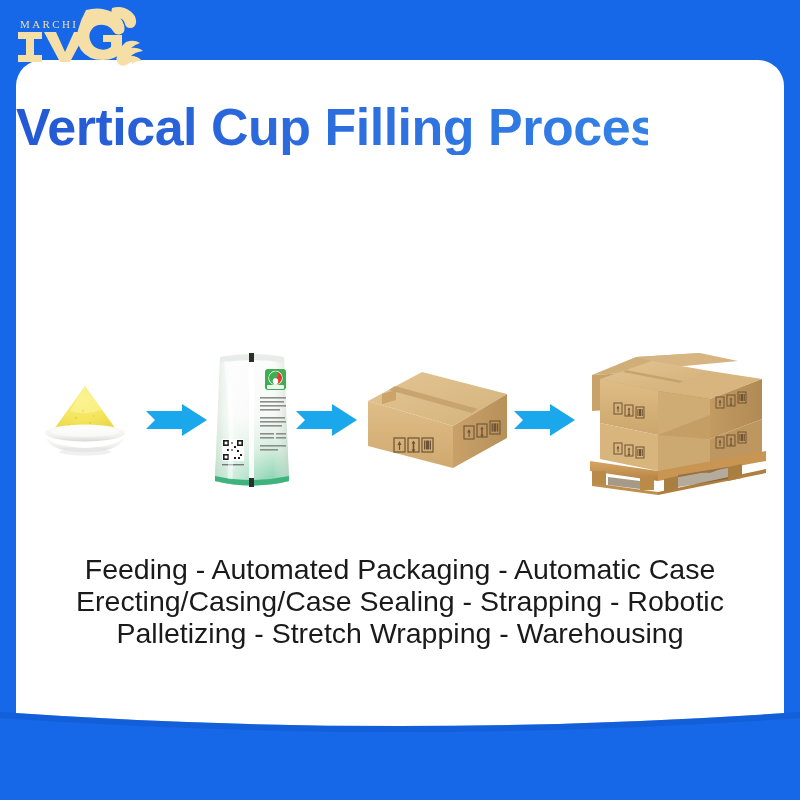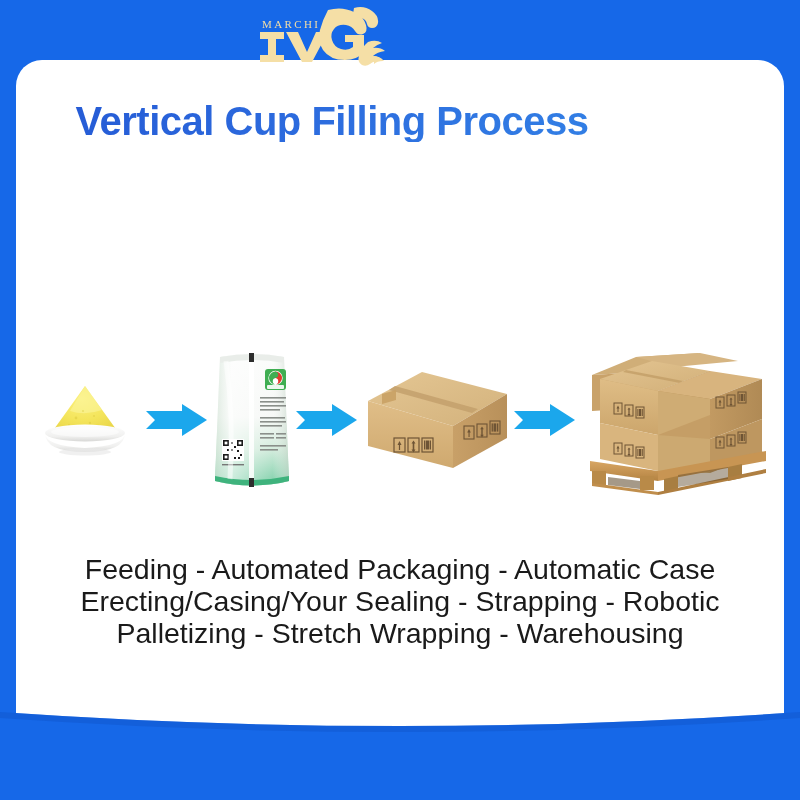--- a/index.html
+++ b/index.html
@@ -20,21 +20,21 @@
   
   .header-bar {
     position:absolute; left:0; top:0;
     width:800px; height:80px;
     z-index:3;
     pointer-events:none;
   }
   .logo-wrap {
     position:absolute; left:0; top:2px;
     width:644px; height:70px;
-    display:flex; align-items:center; justify-content:center;
+    display:flex; align-items:center; 
     z-index:6;
   }
   .logo {
     position:relative;
     width:160px; height:62px;
   }
   .logo svg { display:block; width:160px; height:62px; }
 
   
   .card {
@@ -52,22 +52,21 @@
     left:0; top:672px;
     width:800px; height:60px;
     z-index:2;
   }
 
   
   .title {
     position:absolute;
     left:0; top:40px;
     width:632px;
-    text-align:center;
-    font-size:40px;
+    font-size:52px;
     font-weight:bold;
     letter-spacing:-0.5px;
     line-height:1.05;
     background:linear-gradient(95deg,#2458D4 0%,#2C6BDE 45%,#3382E6 100%);
     -webkit-background-clip:text;
     background-clip:text;
     color:transparent;
     -webkit-text-fill-color:transparent;
     white-space:nowrap;
   }
@@ -465,21 +464,21 @@
             <path d="M80 147 L188 124 L188 128 L80 150 Z" fill="#AF7F41"></path>
 
             <path d="M30 132 L62 136 L62 144 L30 140 Z" fill="#5B4526" opacity=".55"></path>
             <path d="M100 130 L150 122 L150 134 L100 142 Z" fill="#5B4526" opacity=".45"></path>
           </svg>
         </div>
       </div>
 
     </div>
 
-    <p class="caption">Feeding - Automated Packaging - Automatic Case Erecting/Casing/Your Sealing - Strapping - Robotic Palletizing - Stretch Wrapping - Warehousing</p>
+    <p class="caption">Feeding - Automated Packaging - Automatic Case Erecting/Casing/Case Sealing - Strapping - Robotic Palletizing - Stretch Wrapping - Warehousing</p>
 
   </div>
 
   <div class="card-foot">
     <svg viewBox="0 0 800 60" preserveAspectRatio="none" width="800" height="60" xmlns="http://www.w3.org/2000/svg" aria-hidden="true">
       <path d="M16 0 L784 0 L784 46 Q400 72 16 46 Z" fill="#ffffff"></path>
     </svg>
   </div>
 
   <div class="bottom-curve">

